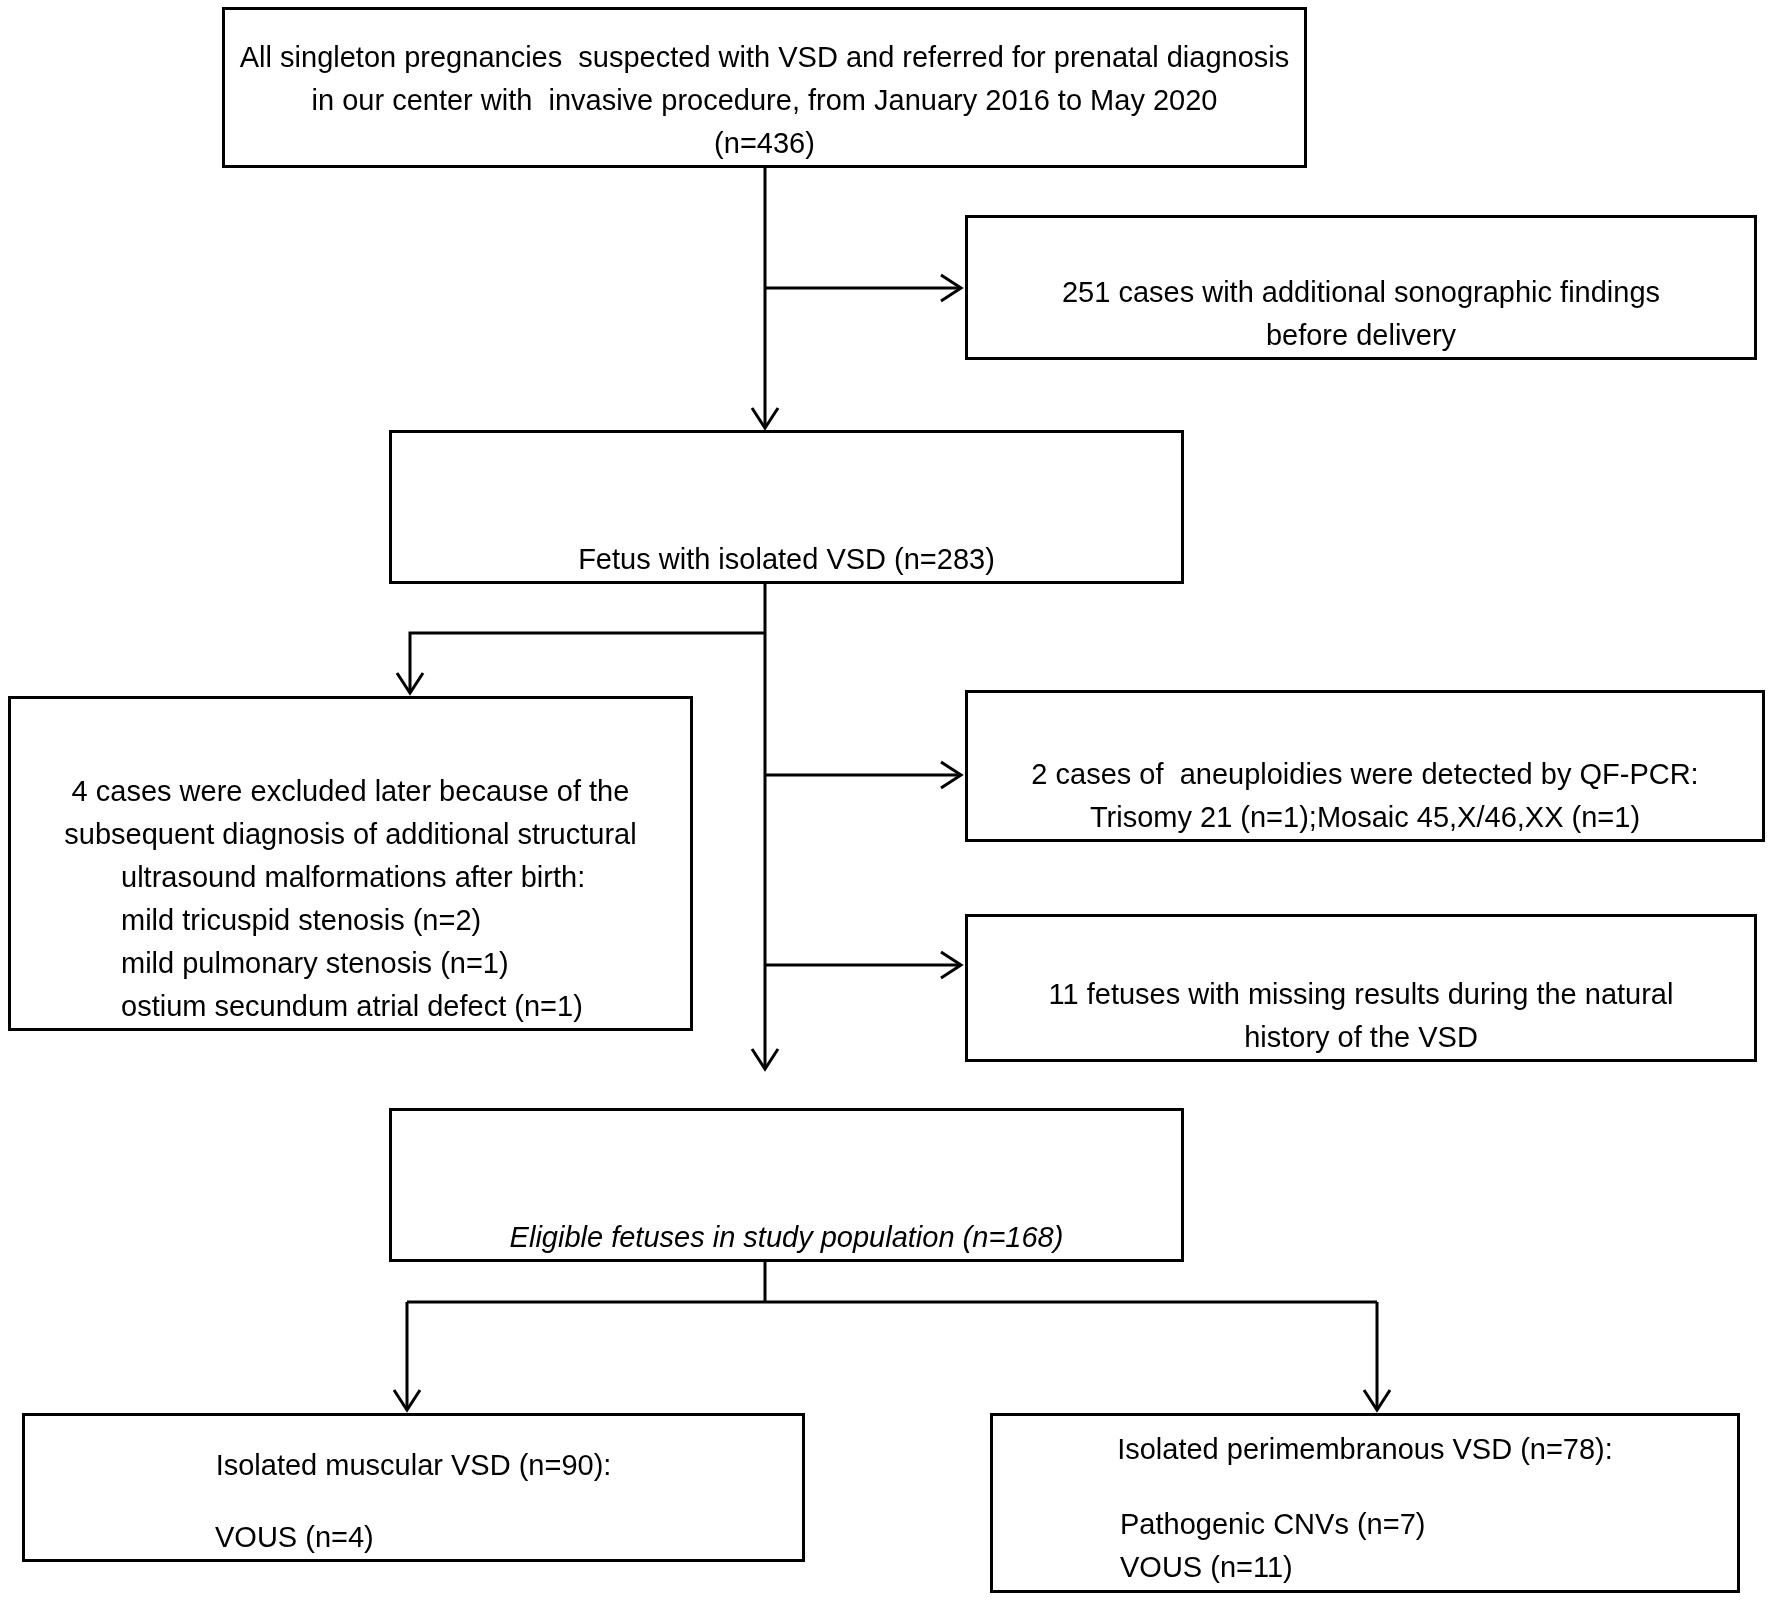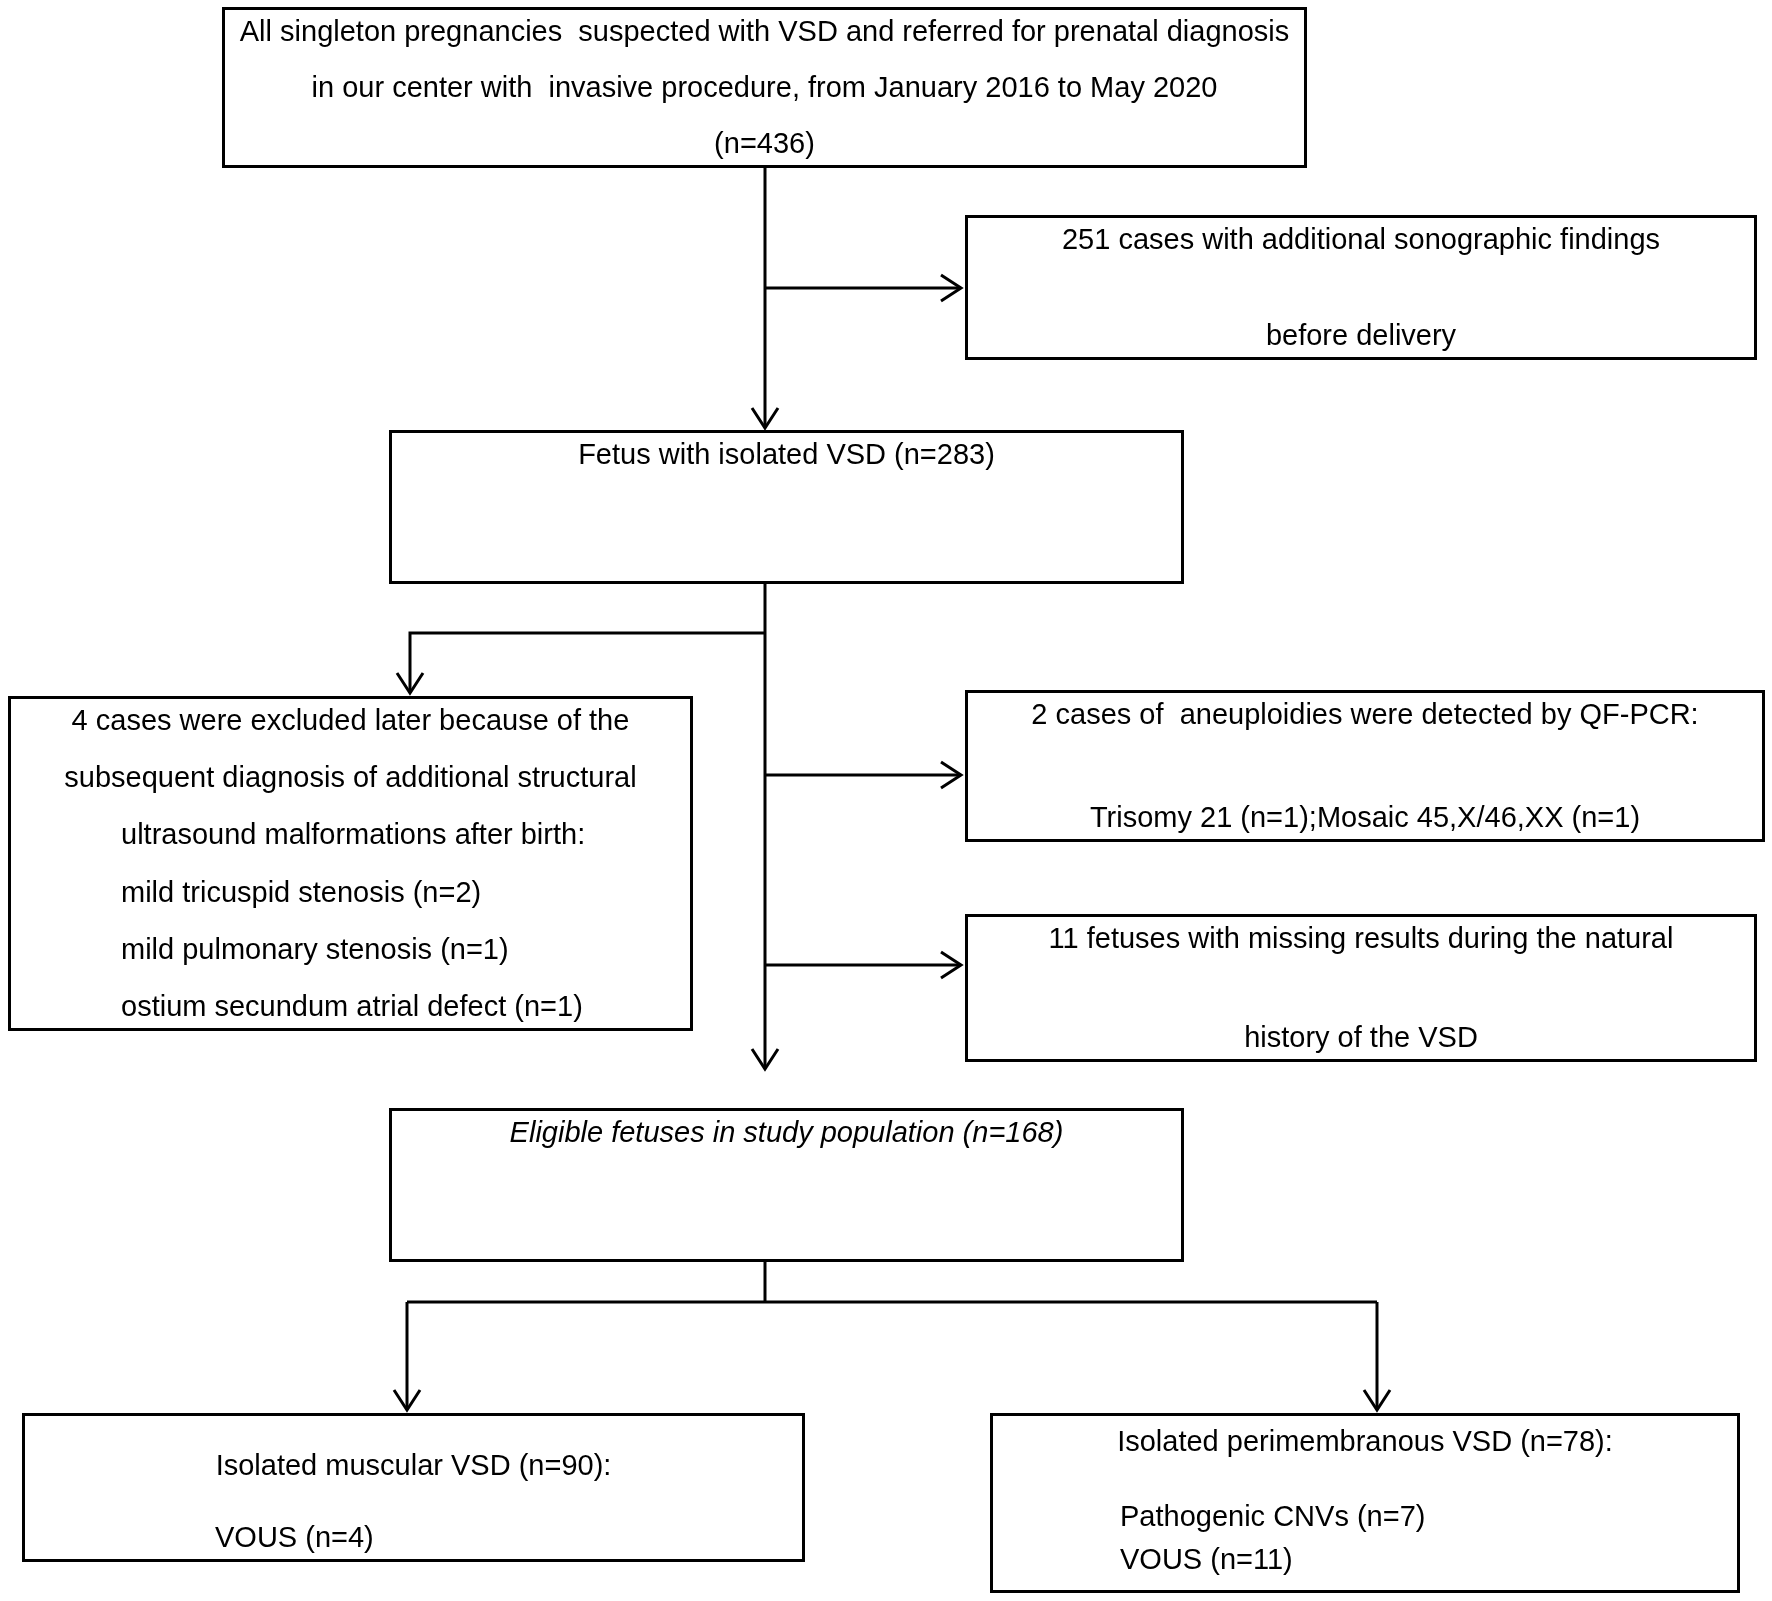--- a/index.html
+++ b/index.html
@@ -18,21 +18,21 @@
     position:absolute;
     left:0;top:0;width:1772px;height:1601px;
   }
   .box{
     position:absolute;
     box-sizing:border-box;
     border:3px solid #000;
     background:#ffffff;
     display:flex;
     flex-direction:column;
-    justify-content:space-between;
+    justify-content:flex-end;
     text-align:center;
   }
   .line{white-space:pre-wrap;}
   .line.left{text-align:left;}
   .excluded .line.left{padding-left:110px;}
   .bottom-box{justify-content:flex-start;}
   .bottom-box .spacer{height:32px;}
   .muscular .line.left{padding-left:190px;}
   .perimembranous .line.left{padding-left:127px;}
 </style>
@@ -106,20 +106,20 @@
   <div class="box" style="left:389px; top:1108px; width:795px; height:154px;font-style:italic;">
     <div class="line">Eligible fetuses in study population (n=168)</div>
   </div>
 
   <div class="box bottom-box muscular" style="left:22px; top:1413px; width:783px; height:149px; padding-top:28px;">
     <div class="line">Isolated muscular VSD (n=90):</div>
     <div class="spacer"></div>
     <div class="line left">VOUS (n=4)</div>
   </div>
 
-  <div class="box bottom-box perimembranous" style="left:990px; top:1413px; width:750px; height:180px; padding-top:4px;">
+  <div class="box bottom-box perimembranous" style="left:990px; top:1413px; width:750px; height:180px; padding-top:12px;">
     <div class="line">Isolated perimembranous VSD (n=78):</div>
     <div class="spacer"></div>
     <div class="line left">Pathogenic CNVs (n=7)</div>
     <div class="line left">VOUS (n=11)</div>
   </div>
 
 </div>
 
 </body></html>

